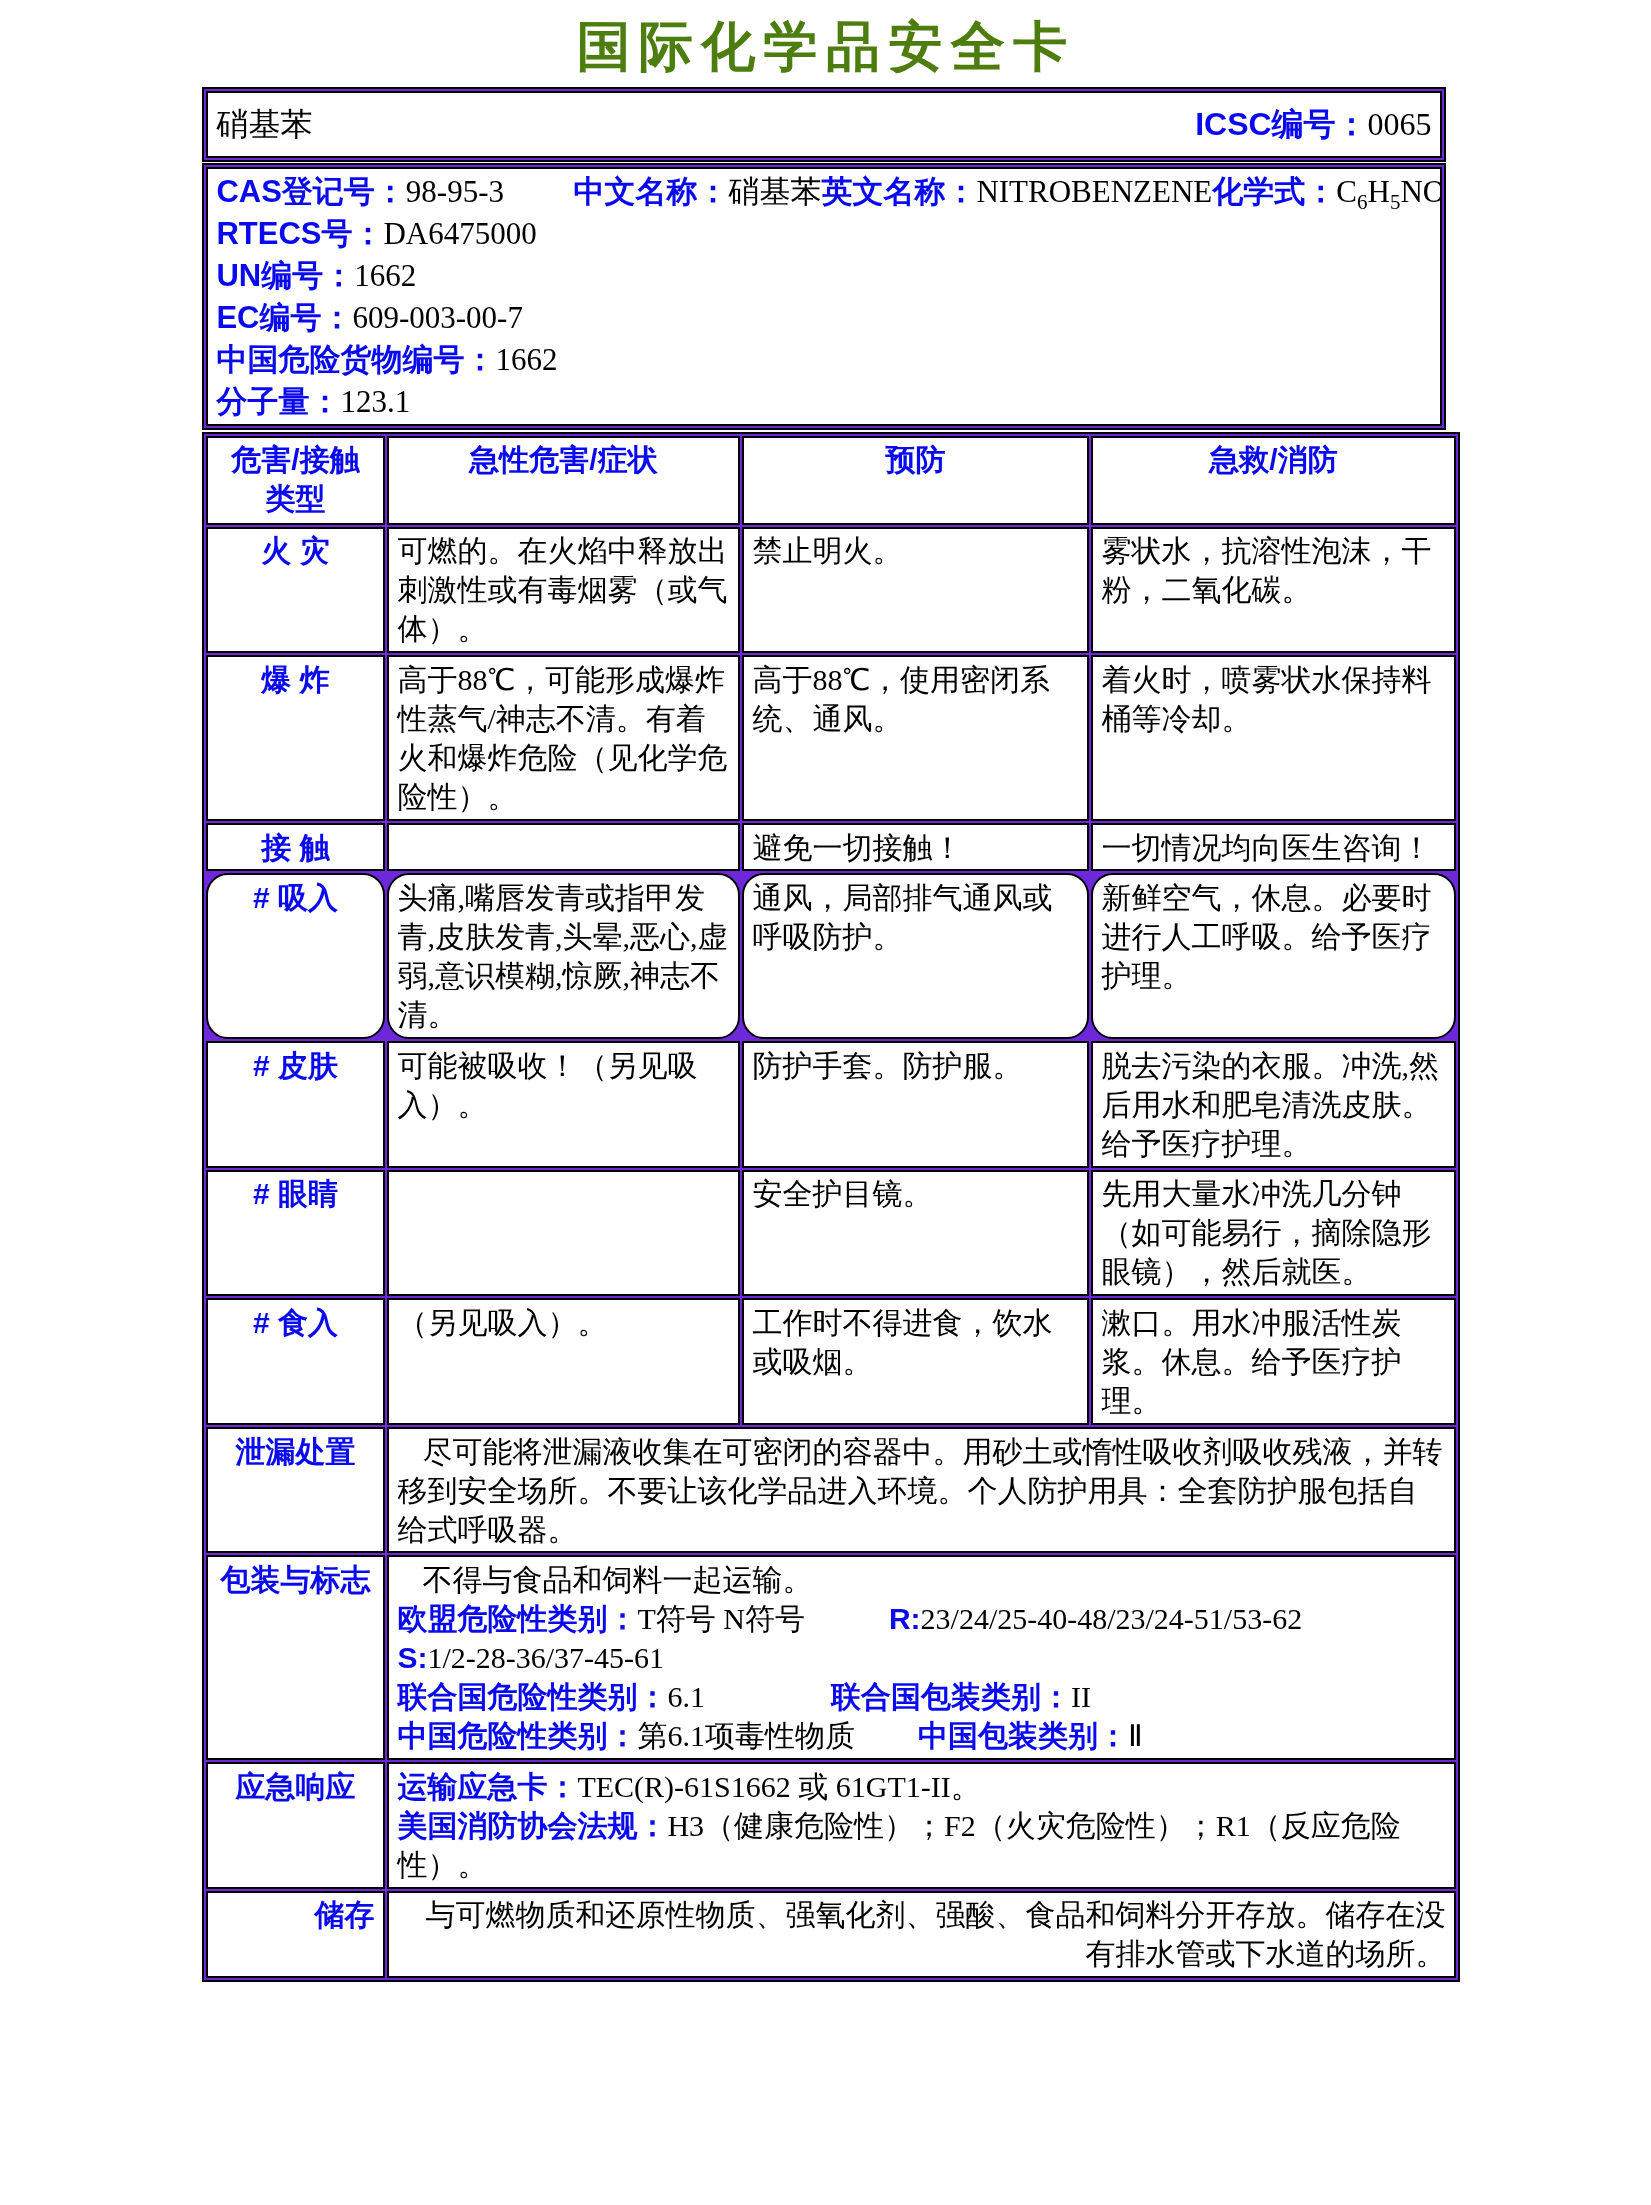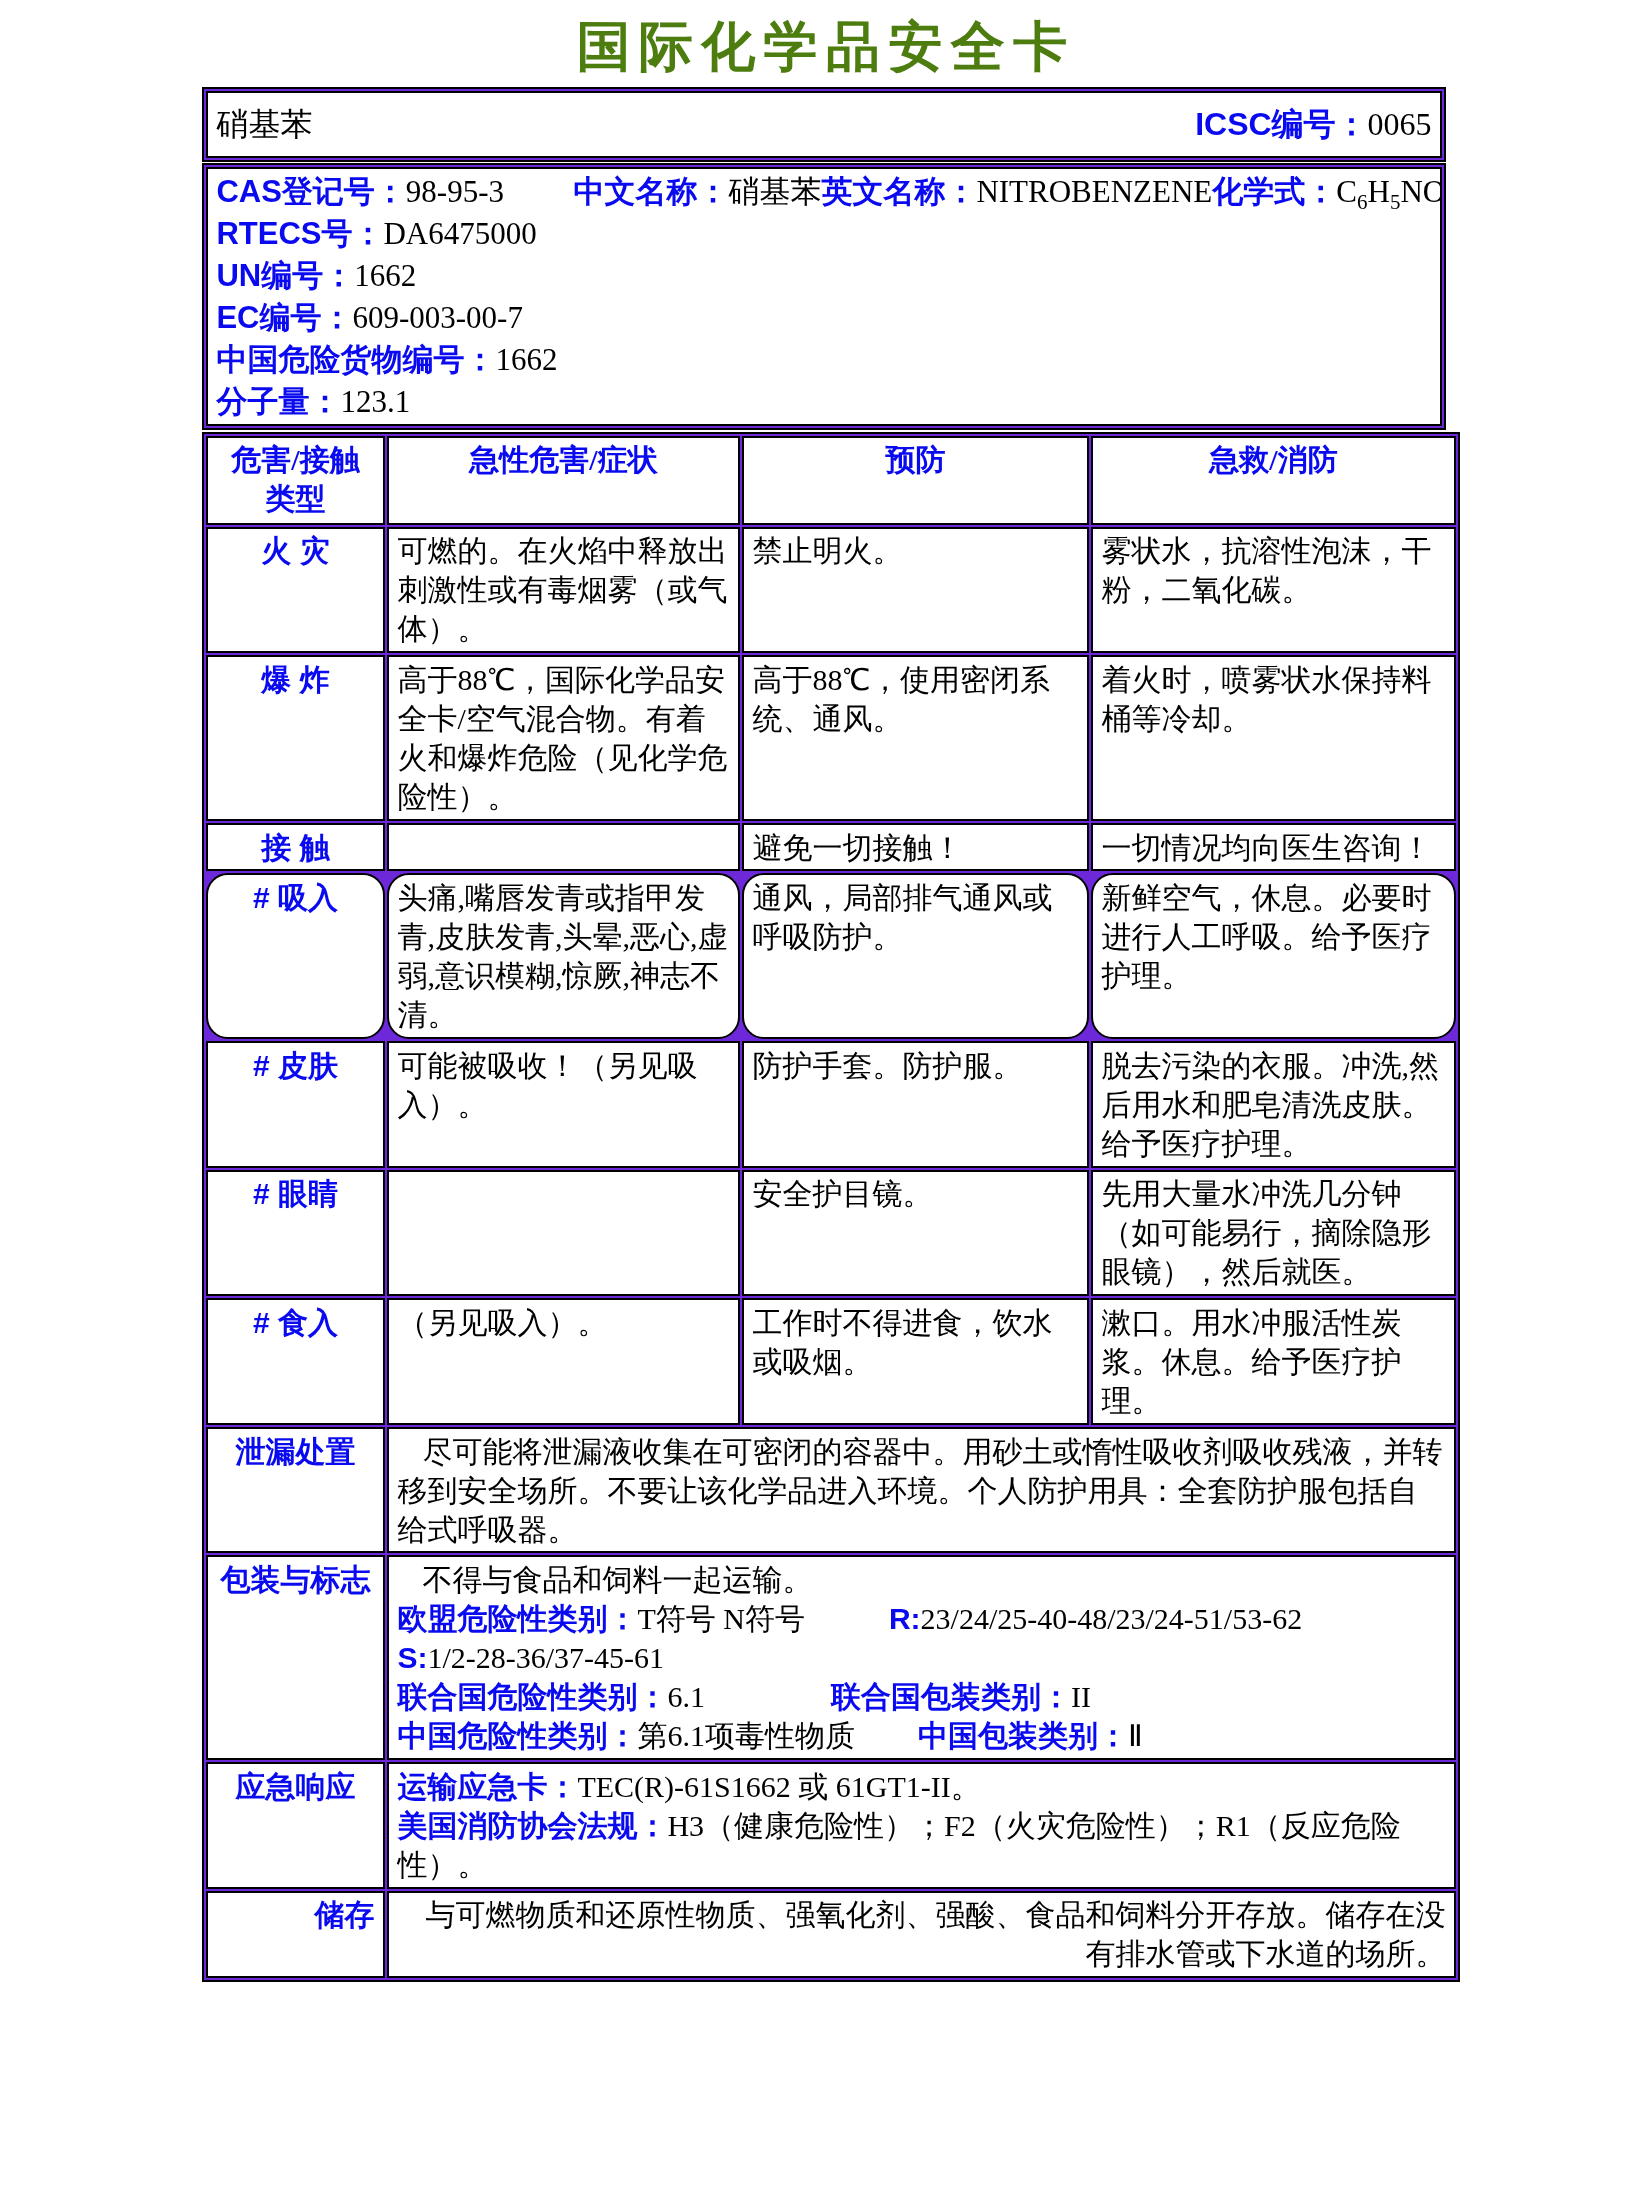--- a/index.html
+++ b/index.html
@@ -63,21 +63,20 @@
 
   
   col.c-label { width: 179px; }
   col.c-symptom { width: 353px; }
   col.c-prevent { width: 347px; }
   col.c-response { width: 365px; }
   td.hdr {
     text-align: center; vertical-align: middle;
     font-size: 33px; line-height: 42px;
     height: 89px;
-    font-family: Liberation Serif, serif;
   }
   td.row-label {
     text-align: center; vertical-align: middle;
     font-size: 32px;
   }
   .r-fire td { height: 117px; }
   .r-expl td { height: 155px; }
   .r-contact td { height: 47px; }
   .r-inhal td { height: 148px; border-radius: 22px; }
   .r-skin td { height: 123px; }
@@ -178,21 +177,21 @@
 
       <tr class="r-fire">
         <td class="row-label blue">火 灾</td>
         <td>可燃的。在火焰中释放出刺激性或有毒烟雾（或气体）。</td>
         <td>禁止明火。</td>
         <td>雾状水，抗溶性泡沫，干粉，二氧化碳。</td>
       </tr>
 
       <tr class="r-expl">
         <td class="row-label blue">爆 炸</td>
-        <td>高于88℃，国际化学品安全卡/空气混合物。有着火和爆炸危险（见化学危险性）。</td>
+        <td>高于88℃，可能形成爆炸性蒸气/神志不清。有着火和爆炸危险（见化学危险性）。</td>
         <td>高于88℃，使用密闭系统、通风。</td>
         <td>着火时，喷雾状水保持料桶等冷却。</td>
       </tr>
 
       <tr class="r-contact">
         <td class="row-label blue">接 触</td>
         <td></td>
         <td>避免一切接触！</td>
         <td>一切情况均向医生咨询！</td>
       </tr>

